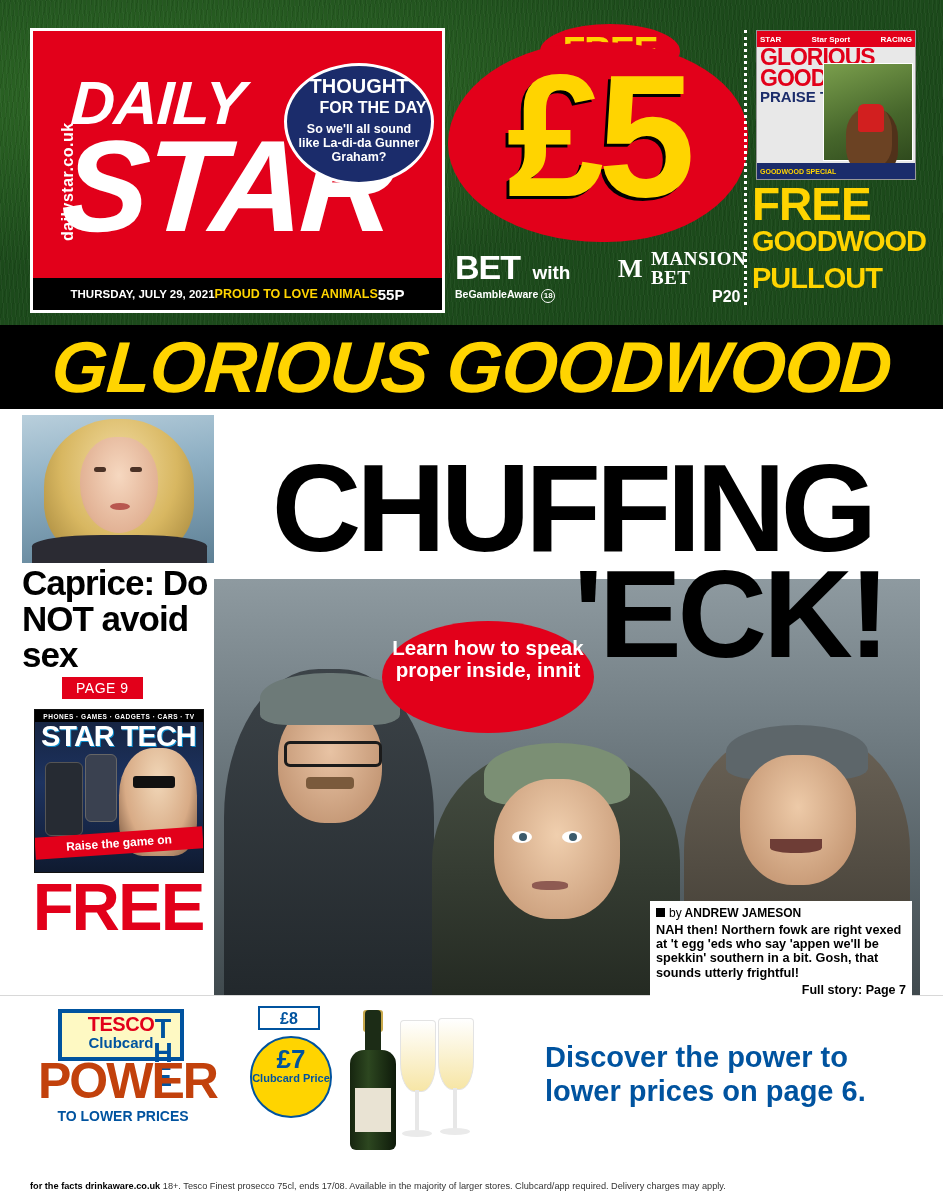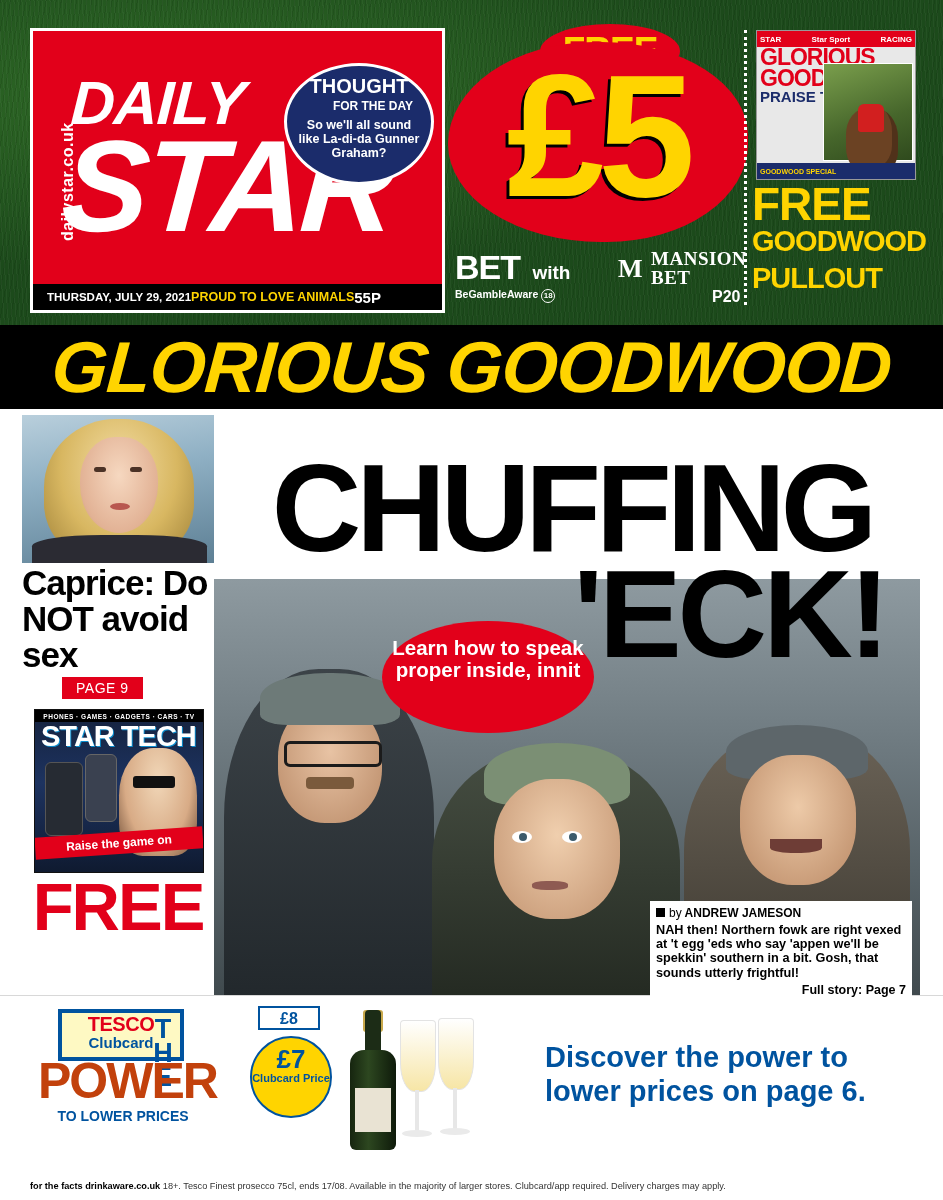--- a/index.html
+++ b/index.html
@@ -95,34 +95,34 @@
     border-radius: 50% 50% 50% 50%/ 48% 48% 52% 52%;
     color: #ffffff;
     text-align: center;
     box-sizing: border-box;
     padding-top: 10px;
   }
   .thought-bubble .tline1 {
     font-size: 20px; font-weight: bold; color:#fff; line-height: 21px;
   }
   .thought-bubble .tline2 {
-    font-size: 12px; font-weight: bold; color:#fff; margin-top:2px;padding-left:28px;
+    font-size: 16px; font-weight: bold; color:#fff; margin-top:2px;padding-left:28px;
   }
   .thought-bubble .tline3 {
     font-size: 12.5px; font-weight: bold; color:#fff; margin-top:5px; line-height:14px; padding:0 8px;
   }
   .star-footer {
     position: absolute;
     left: 0; right: 0; bottom: 0;
-    height: 26px;
+    height: 32px;
     background: #000000;
     color: #ffffff;
     display: flex;
     align-items: center;
-    justify-content: flex-start;
+    justify-content: center;
     padding: 0 14px;
     box-sizing: border-box;
   }
   .star-footer .date { font-size: 11.5px; font-weight: bold; }
   .star-footer .proud { font-size: 12.5px; font-weight: bold; color: #ffd400; }
   .star-footer .price { font-size: 15px; font-weight: bold; }
 
   
   .free-tag {
     position: absolute;

